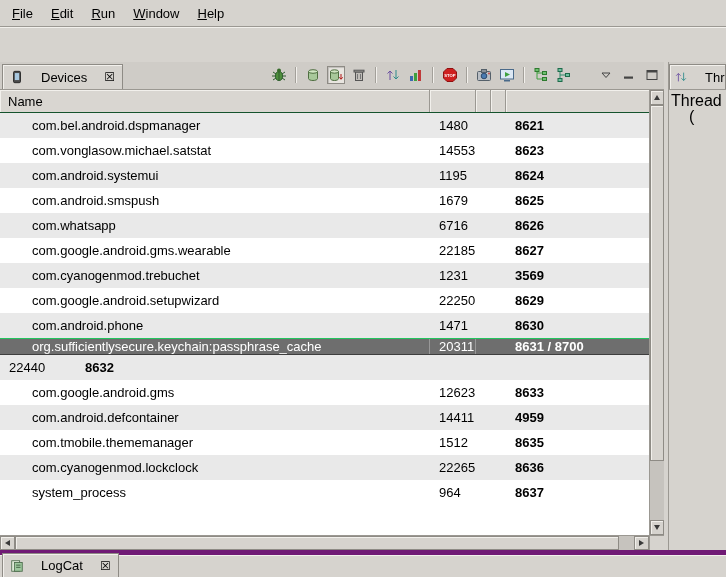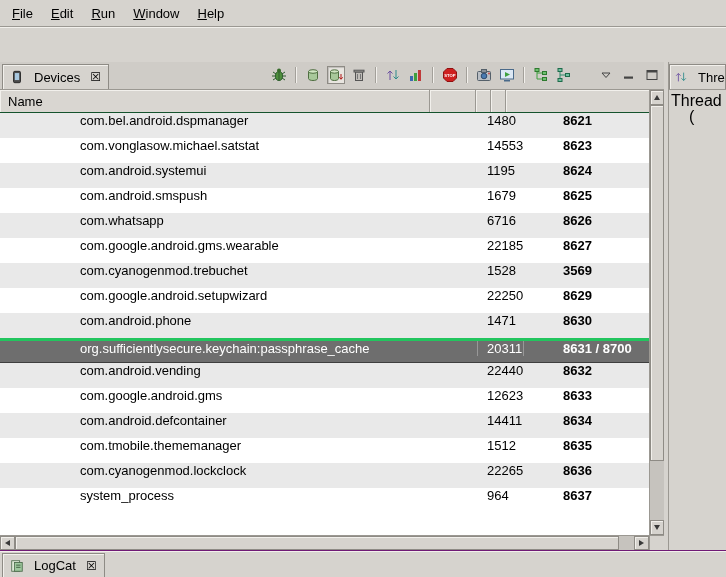--- a/index.html
+++ b/index.html
@@ -14,21 +14,21 @@
   .toolbar-strip { height: 36px; border-top: 1px solid #9b9892; box-shadow: inset 0 1px 0 #f2f0ec; }
 
   
   .main { position: absolute; top: 62px; left: 0; width: 726px; height: 488px; display: flex; }
   .devices-panel { width: 664px; display: flex; flex-direction: column; }
   .sash { width: 4px; background: #d6d3ce; }
   .threads-panel { flex: 1; overflow: hidden; display: flex; flex-direction: column; border-left: 1px solid #9b9892; }
 
   
   .tabbar { height: 28px; position: relative; display: flex; align-items: flex-end; border-bottom: 1px solid #9b9892; background: #cfccc7; }
-  .tab { height: 25px; display: flex; align-items: center; gap: 10px; padding: 0 7px; background: #d6d3ce; border: 1px solid #8e8b85; border-bottom: none; box-shadow: inset 1px 1px 0 #f2f0ec; margin-left: 2px; white-space: nowrap; }
+  .tab { height: 25px; display: flex; align-items: center; gap: 17px; padding: 0 7px; background: #d6d3ce; border: 1px solid #8e8b85; border-bottom: none; box-shadow: inset 1px 1px 0 #f2f0ec; margin-left: 2px; white-space: nowrap; }
   .close-glyph { font-size: 12px; line-height: 1; }
   .threads-panel .tab { margin-left: 0; padding: 0 4px; max-width: 100%; overflow: hidden; }
 
   
   .view-icons { position: absolute; right: 3px; top: 4px; display: flex; align-items: center; gap: 5px; }
   .icon { width: 18px; height: 18px; display: inline-flex; align-items: center; justify-content: center; }
   .icon.pressed { border: 1px solid #8e8b85; background: #e8e5e0; box-shadow: inset 1px 1px 1px rgba(0,0,0,.18); }
   .sep { width: 2px; height: 16px; border-left: 1px solid #a3a09a; border-right: 1px solid #f2f0ec; margin: 0 2px; }
   .gap { width: 14px; }
   svg line, svg path { stroke-width: 1; }
@@ -36,23 +36,23 @@
   
   .table { flex: 1; display: grid; grid-template-columns: 1fr 15px; grid-template-rows: 23px 1fr 15px; background: #fff; }
   .theader { grid-column: 1; grid-row: 1; display: flex; background: #d9d6d1; border-bottom: 1px solid #14532d; }
   .hcell { border-right: 1px solid #9b9892; box-shadow: inset 1px 1px 0 #f2f0ec; display: flex; align-items: center; padding: 0 8px; overflow: hidden; }
   .hcell.hname { width: 430px; }
   .hcell.hpid { width: 46px; }
   .hcell.hn { width: 15px; padding: 0; }
   .hcell.hport { flex: 1; border-right: none; }
 
   .rows { grid-column: 1; grid-row: 2; background: #fff; overflow: hidden; }
-  .row { height: 25px; display: flex; align-items: flex-start; padding-left: 48px; }
+  .row { height: 25px; display: flex; align-items: center; }
   .row.even { background: #e9e9e9; }
-  .row.selected { background: #6e6e6e; color: #fff; border-top: 3px solid #22c55e; border-bottom: 1px solid #3e3e3e; height: 25px; }
+  .row.selected { background: #6e6e6e; color: #fff; border-top: 1px solid #22c55e; border-bottom: 1px solid #3e3e3e; height: 17px; }
   .cell { overflow: hidden; white-space: nowrap; display: flex; align-items: center; }
   .cell.cname { width: 430px; padding-left: 32px; }
   .cell.cpid { width: 46px; padding-left: 9px; }
   .cell.cn { width: 15px; }
   .cell.cport { flex: 1; padding-left: 9px; font-weight: bold; }
   .row.selected .cell { border-right: 1px solid #989898; }
   .row.selected .cell.cport { border-right: none; }
 
   
   .vscroll { grid-column: 2; grid-row: 1 / span 2; display: flex; flex-direction: column; background: #c6c3be; border-left: 1px solid #9b9892; }
@@ -67,21 +67,21 @@
   .tri-down { width: 0; height: 0; border-left: 3px solid transparent; border-right: 3px solid transparent; border-top: 5px solid #3a3a3a; }
   .tri-left { width: 0; height: 0; border-top: 3px solid transparent; border-bottom: 3px solid transparent; border-right: 5px solid #3a3a3a; }
   .tri-right { width: 0; height: 0; border-top: 3px solid transparent; border-bottom: 3px solid transparent; border-left: 5px solid #3a3a3a; }
 
   
   .threads-content { flex: 1; padding: 3px 2px; font-size: 16px; background: #d6d3ce; }
   .tline { white-space: nowrap; overflow: hidden; line-height: 16px; }
   .tline.l2 { padding-left: 18px; }
 
   
-  .bottombar { position: absolute; left: 0; bottom: 0; width: 726px; height: 27px; background: #d6d3ce; border-top: 1px solid #701a75; box-shadow: inset 0 1px 0 #f2f0ec; display: flex; align-items: flex-end; }
+  .bottombar { position: absolute; left: 0; bottom: 0; width: 726px; height: 27px; background: #d6d3ce; border-top: 5px solid #701a75; box-shadow: inset 0 1px 0 #f2f0ec; display: flex; align-items: flex-end; }
   .bottombar .tab { height: 24px; }
 </style>
 </head>
 <body>
 
 <div class="window">
 
   <div class="menubar">
     <span class="menu-item">File</span>
 
@@ -286,21 +286,21 @@
       <div class="row">
         <div class="cell cname">com.google.android.gms.wearable</div>
         <div class="cell cpid">22185</div>
         <div class="cell cn"></div>
         <div class="cell cn"></div>
         <div class="cell cport">8627</div>
       </div>
 
       <div class="row even">
         <div class="cell cname">com.cyanogenmod.trebuchet</div>
-        <div class="cell cpid">1528</div>
+        <div class="cell cpid">1231</div>
         <div class="cell cn"></div>
         <div class="cell cn"></div>
         <div class="cell cport">3569</div>
       </div>
 
       <div class="row">
         <div class="cell cname">com.google.android.setupwizard</div>
         <div class="cell cpid">22250</div>
         <div class="cell cn"></div>
         <div class="cell cn"></div>
@@ -317,41 +317,40 @@
 
       <div class="row selected">
         <div class="cell cname">org.sufficientlysecure.keychain:passphrase_cache</div>
         <div class="cell cpid">20311</div>
         <div class="cell cn"></div>
         <div class="cell cn"></div>
         <div class="cell cport">8631 / 8700</div>
       </div>
 
       <div class="row even">
-        <div class="cell cname">com.android.vending</div>
         <div class="cell cpid">22440</div>
         <div class="cell cn"></div>
         <div class="cell cn"></div>
         <div class="cell cport">8632</div>
       </div>
 
       <div class="row">
         <div class="cell cname">com.google.android.gms</div>
         <div class="cell cpid">12623</div>
         <div class="cell cn"></div>
         <div class="cell cn"></div>
         <div class="cell cport">8633</div>
       </div>
 
       <div class="row even">
         <div class="cell cname">com.android.defcontainer</div>
         <div class="cell cpid">14411</div>
         <div class="cell cn"></div>
         <div class="cell cn"></div>
-        <div class="cell cport">8634</div>
+        <div class="cell cport">4959</div>
       </div>
 
       <div class="row">
         <div class="cell cname">com.tmobile.thememanager</div>
         <div class="cell cpid">1512</div>
         <div class="cell cn"></div>
         <div class="cell cn"></div>
         <div class="cell cport">8635</div>
       </div>
 

